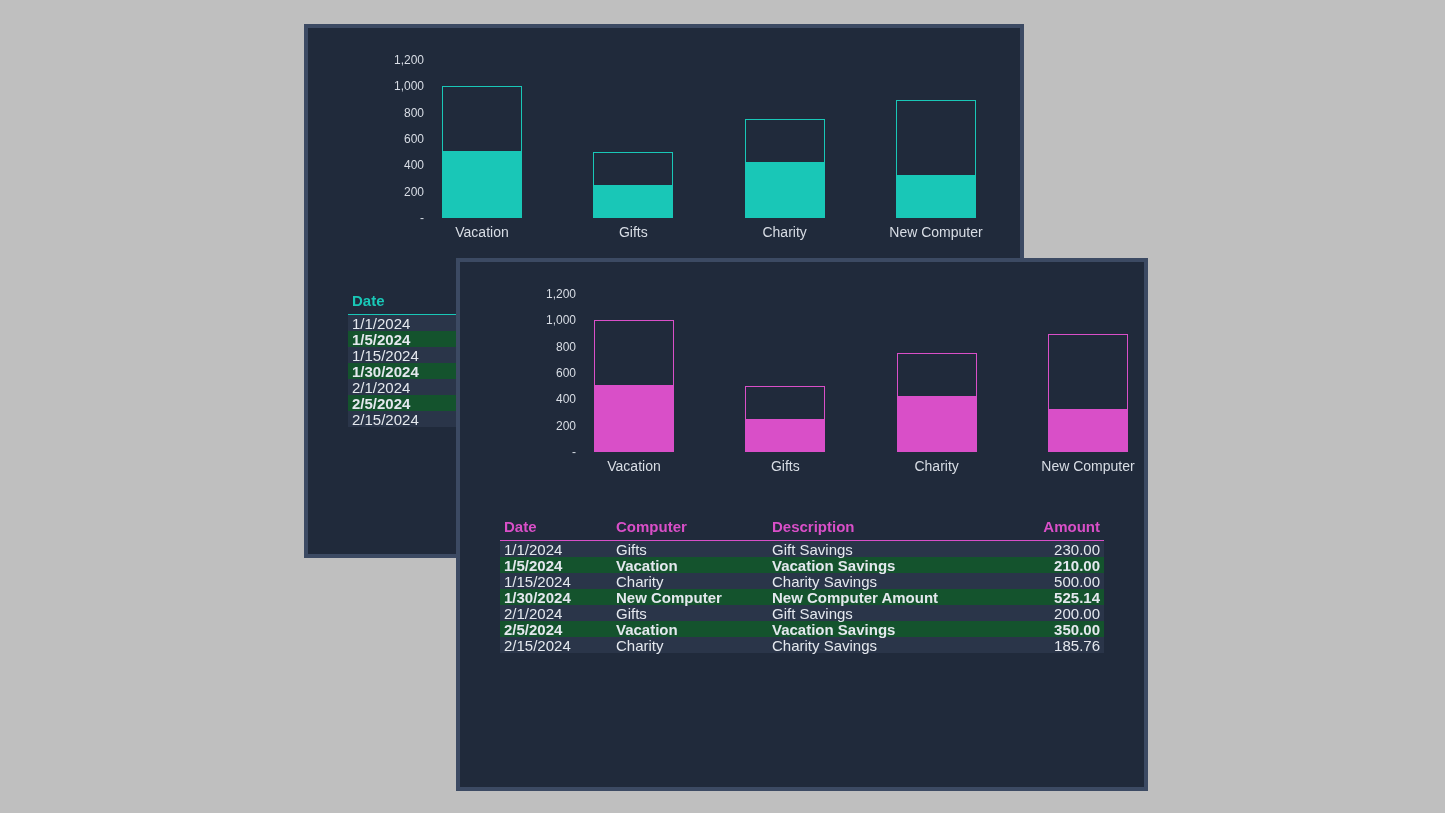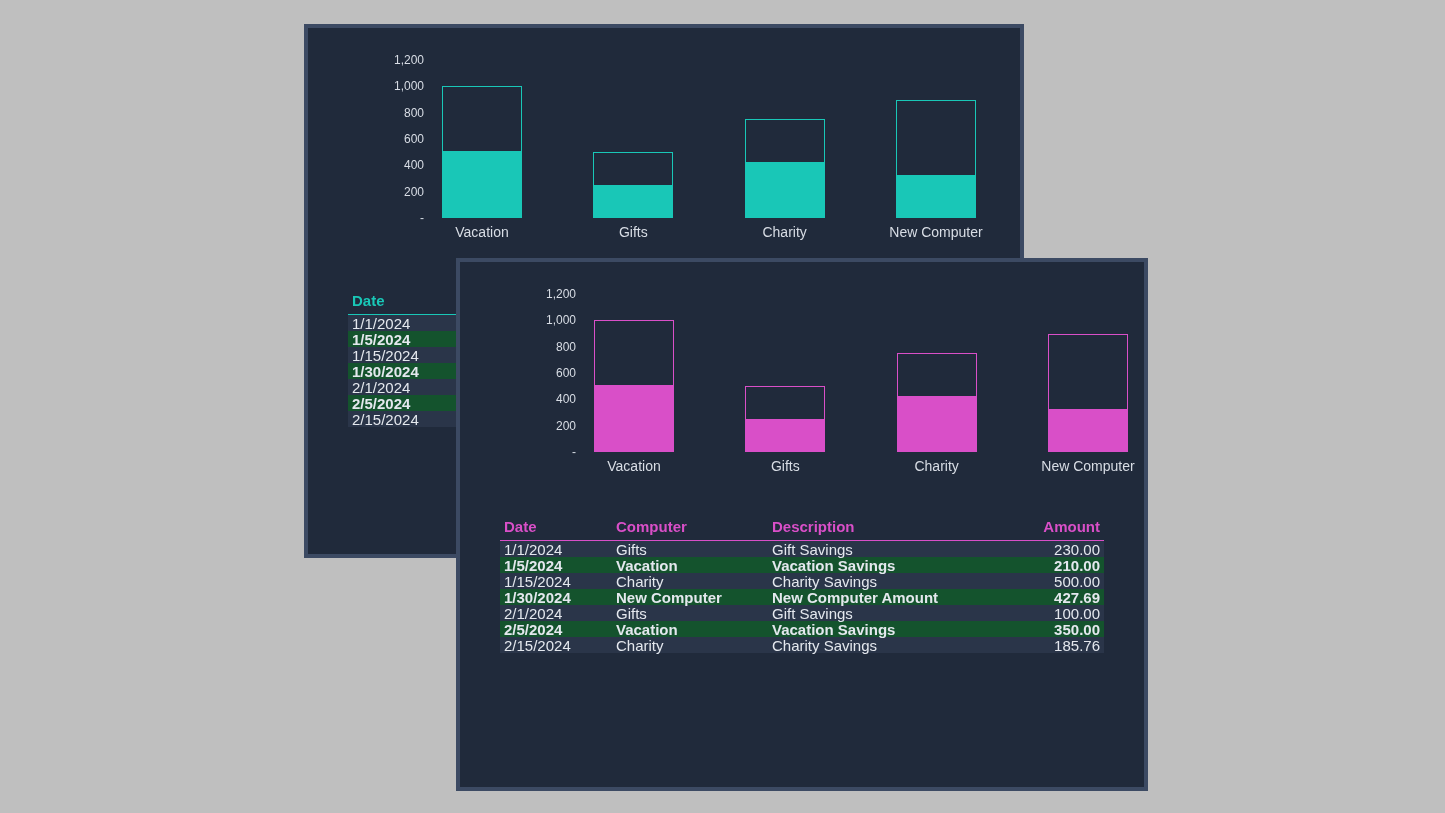--- a/index.html
+++ b/index.html
@@ -204,27 +204,27 @@
         <div class="row odd">
           <div class="cell c-date">1/15/2024</div>
           <div class="cell c-cat">Charity</div>
           <div class="cell c-desc">Charity Savings</div>
           <div class="cell c-amt">500.00</div>
         </div>
         <div class="row even">
           <div class="cell c-date">1/30/2024</div>
           <div class="cell c-cat">New Computer</div>
           <div class="cell c-desc">New Computer Amount</div>
-          <div class="cell c-amt">427.69</div>
+          <div class="cell c-amt">525.14</div>
         </div>
         <div class="row odd">
           <div class="cell c-date">2/1/2024</div>
           <div class="cell c-cat">Gifts</div>
           <div class="cell c-desc">Gift Savings</div>
-          <div class="cell c-amt">100.00</div>
+          <div class="cell c-amt">200.00</div>
         </div>
         <div class="row even">
           <div class="cell c-date">2/5/2024</div>
           <div class="cell c-cat">Vacation</div>
           <div class="cell c-desc">Vacation Savings</div>
           <div class="cell c-amt">350.00</div>
         </div>
         <div class="row odd">
           <div class="cell c-date">2/15/2024</div>
           <div class="cell c-cat">Charity</div>

